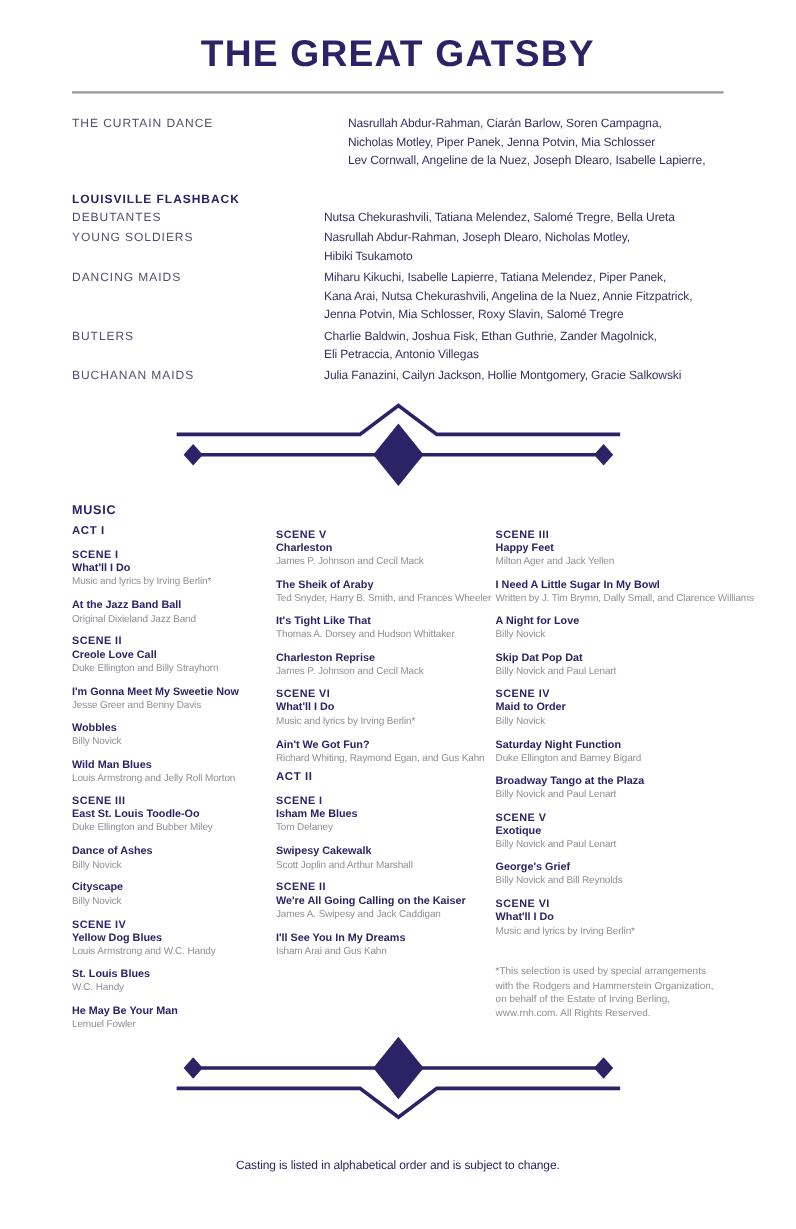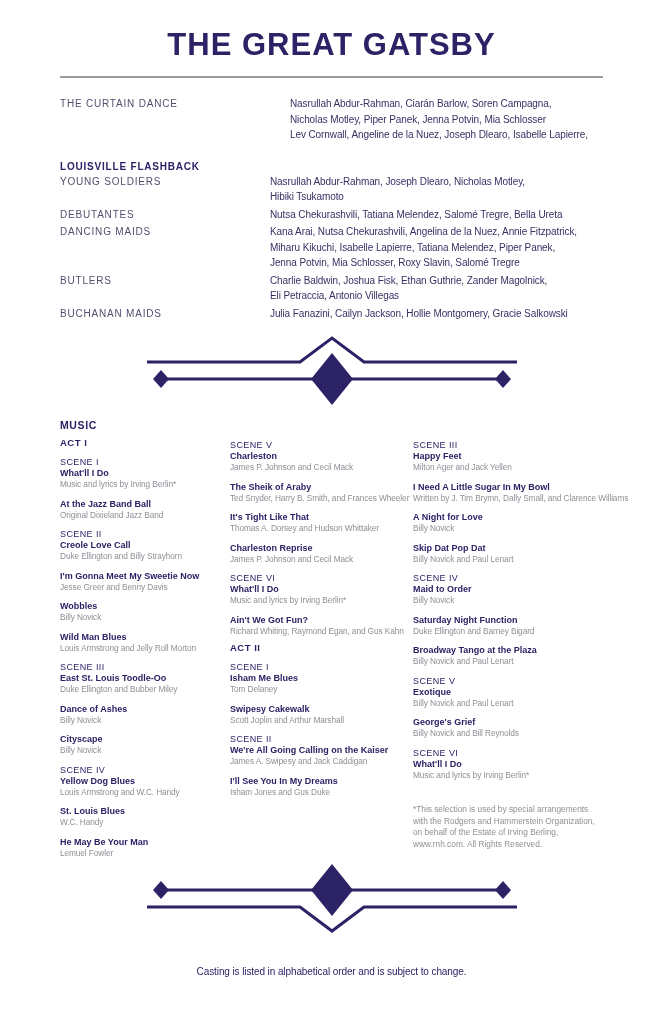--- a/index.html
+++ b/index.html
@@ -38,21 +38,21 @@
   
   .music { margin-top:14px; display:flex; }
   .music-col { box-sizing:border-box; }
   .music-col.col1 { width:170px; }
   .music-col.col2 { width:183px; padding-top:12px; }
   .music-col.col3 { width:190px; padding-top:12px; }
   .music-heading { font-size:10.5px; font-weight:bold; letter-spacing:0.6px; color:var(--navy); }
   .act-label { margin-top:6px; font-size:9.5px; font-weight:bold; letter-spacing:0.5px; color:var(--navy); }
   .music-col .song + .act-label { }
   .song { margin-top:9px; }
-  .scene { font-size:9px; font-weight:normal; letter-spacing:0.4px; line-height:11px; color:var(--navy); }
+  .scene { font-size:9px; font-weight:bold; letter-spacing:0.4px; line-height:11px; color:var(--navy); }
   .song-title { font-size:9px; font-weight:bold; line-height:11px; color:var(--navy); white-space:nowrap; }
   .composer { font-size:8.3px; letter-spacing:-0.1px; line-height:10.5px; color:var(--muted); white-space:nowrap; }
   .footnote { margin-top:24px; width:190px; font-size:8.3px; line-height:11.5px; color:var(--muted); }
 
   .footer {
     margin-top:32px; text-align:center;
     font-size:10px; color:var(--navy); letter-spacing:-0.1px;
   }
 </style>
 </head>
@@ -70,37 +70,37 @@
           <div class="name-line">Nasrullah Abdur-Rahman, Ciarán Barlow, Soren Campagna,</div>
           <div class="name-line">Nicholas Motley, Piper Panek, Jenna Potvin, Mia Schlosser</div>
           <div class="name-line">Lev Cornwall, Angeline de la Nuez, Joseph Dlearo, Isabelle Lapierre,</div>
         </div>
   </div>
       <div class="cast-row">
     <div class="cast-label bold">LOUISVILLE FLASHBACK</div>
     <div class="cast-names"></div>
   </div>
       <div class="cast-row">
+    <div class="cast-label">DEBUTANTES</div>
+    <div class="cast-names">
+          <div class="name-line">Nutsa Chekurashvili, Tatiana Melendez, Salomé Tregre, Bella Ureta</div>
+        </div>
+  </div>
+      <div class="cast-row">
     <div class="cast-label">YOUNG SOLDIERS</div>
     <div class="cast-names">
           <div class="name-line">Nasrullah Abdur-Rahman, Joseph Dlearo, Nicholas Motley,</div>
           <div class="name-line">Hibiki Tsukamoto</div>
         </div>
   </div>
       <div class="cast-row">
-    <div class="cast-label">DEBUTANTES</div>
-    <div class="cast-names">
-          <div class="name-line">Nutsa Chekurashvili, Tatiana Melendez, Salomé Tregre, Bella Ureta</div>
-        </div>
-  </div>
-      <div class="cast-row">
     <div class="cast-label">DANCING MAIDS</div>
     <div class="cast-names">
+          <div class="name-line">Miharu Kikuchi, Isabelle Lapierre, Tatiana Melendez, Piper Panek,</div>
           <div class="name-line">Kana Arai, Nutsa Chekurashvili, Angelina de la Nuez, Annie Fitzpatrick,</div>
-          <div class="name-line">Miharu Kikuchi, Isabelle Lapierre, Tatiana Melendez, Piper Panek,</div>
           <div class="name-line">Jenna Potvin, Mia Schlosser, Roxy Slavin, Salomé Tregre</div>
         </div>
   </div>
       <div class="cast-row">
     <div class="cast-label">BUTLERS</div>
     <div class="cast-names">
           <div class="name-line">Charlie Baldwin, Joshua Fisk, Ethan Guthrie, Zander Magolnick,</div>
           <div class="name-line">Eli Petraccia, Antonio Villegas</div>
         </div>
   </div>
@@ -228,21 +228,21 @@
     <div class="composer">Scott Joplin and Arthur Marshall</div>
   </div>
         <div class="song">
     <div class="scene">SCENE II</div>
     <div class="song-title">We're All Going Calling on the Kaiser</div>
     <div class="composer">James A. Swipesy and Jack Caddigan</div>
   </div>
         <div class="song">
 
     <div class="song-title">I'll See You In My Dreams</div>
-    <div class="composer">Isham Jones and Gus Duke</div>
+    <div class="composer">Isham Arai and Gus Kahn</div>
   </div>
       </div>
       <div class="music-col col3">
         <div class="song">
     <div class="scene">SCENE III</div>
     <div class="song-title">Happy Feet</div>
     <div class="composer">Milton Ager and Jack Yellen</div>
   </div>
         <div class="song">
 

